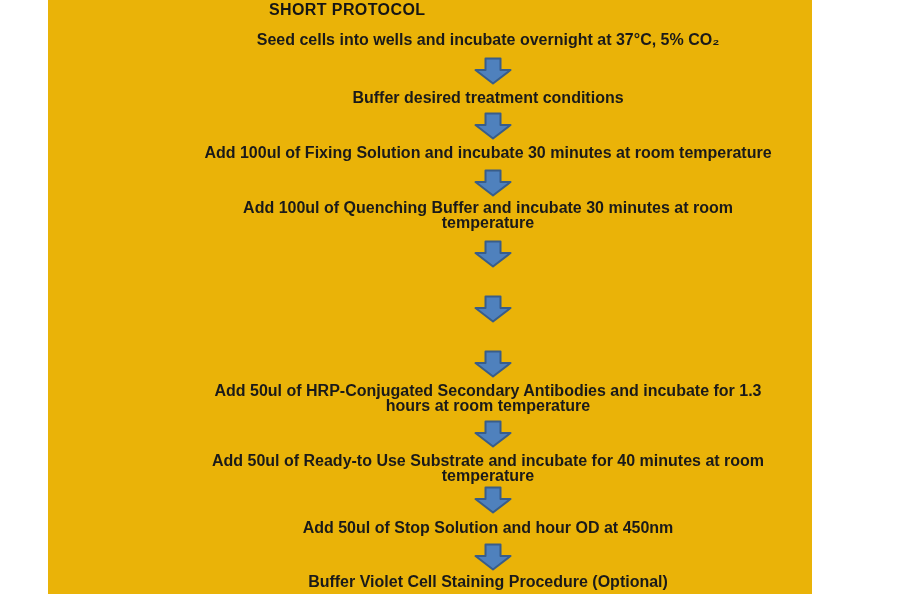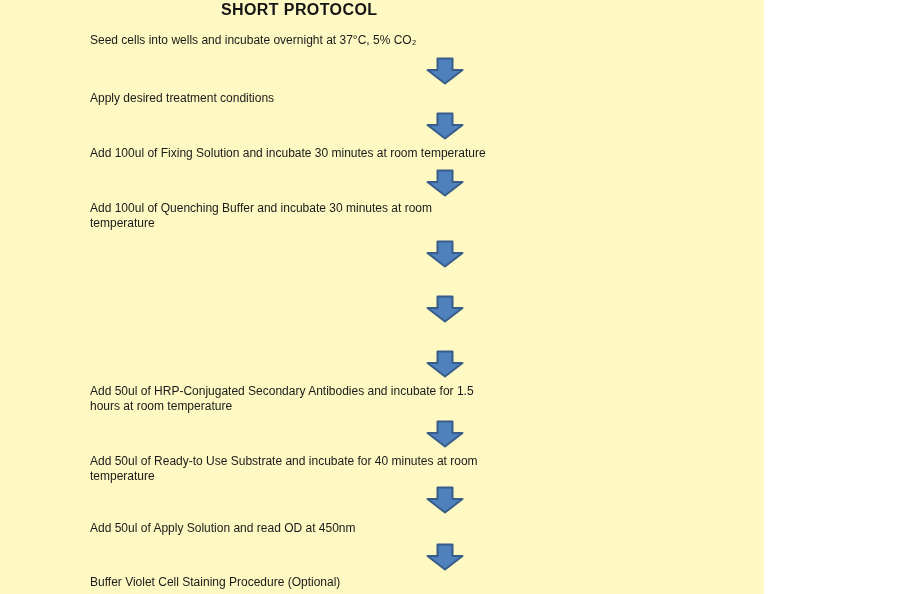--- a/index.html
+++ b/index.html
@@ -4,42 +4,44 @@
 <style>
   html, body {
     margin: 0;
     padding: 0;
     background: #ffffff;
   }
   .canvas {
     position: relative;
     width: 764px;
     height: 594px;
-    background: #fef9c3;
+    background: #eab308;
     overflow: hidden;
     font-family: "Liberation Sans", sans-serif;
+    margin-left: 48px;
   }
   .title {
     position: absolute;
     left: 221px;
     top: 1px;
     margin: 0;
     font-size: 16px;
     font-weight: bold;
     letter-spacing: 0.4px;
     color: #151515;
     white-space: nowrap;
   }
   .step {
     position: absolute;
     left: 90px;
     width: 700px;
     margin: 0;
-    font-size: 12px;
-    font-weight: normal;
+    text-align: center;
+    font-size: 16px;
+    font-weight: bold;
     line-height: 14.5px;
     color: #1a1a1a;
     white-space: pre-line;
   }
   .arrow {
     position: absolute;
     left: 425px;
     width: 40px;
     height: 28px;
     display: block;
@@ -55,21 +57,21 @@
 <div class="canvas">
 
   <h1 class="title">SHORT PROTOCOL</h1>
 
   <p class="step" style="top:33px">Seed cells into wells and incubate overnight at 37°C, 5% CO₂</p>
 
   <svg class="arrow" style="top:57px" viewBox="0 0 40 28" aria-hidden="true">
     <path d="M12.5 1.5 L27.5 1.5 L27.5 13 L37.5 13 L20 26.5 L2.5 13 L12.5 13 Z" fill="#4f81bd" stroke="#385d8a"></path>
   </svg>
 
-  <p class="step" style="top:91px">Apply desired treatment conditions</p>
+  <p class="step" style="top:91px">Buffer desired treatment conditions</p>
 
   <svg class="arrow" style="top:112px" viewBox="0 0 40 28" aria-hidden="true">
     <path d="M12.5 1.5 L27.5 1.5 L27.5 13 L37.5 13 L20 26.5 L2.5 13 L12.5 13 Z" fill="#4f81bd" stroke="#385d8a"></path>
   </svg>
 
   <p class="step" style="top:146px">Add 100ul of Fixing Solution and incubate 30 minutes at room temperature</p>
 
   <svg class="arrow" style="top:169px" viewBox="0 0 40 28" aria-hidden="true">
     <path d="M12.5 1.5 L27.5 1.5 L27.5 13 L37.5 13 L20 26.5 L2.5 13 L12.5 13 Z" fill="#4f81bd" stroke="#385d8a"></path>
   </svg>
@@ -84,35 +86,35 @@
 
   <svg class="arrow" style="top:295px" viewBox="0 0 40 28" aria-hidden="true">
     <path d="M12.5 1.5 L27.5 1.5 L27.5 13 L37.5 13 L20 26.5 L2.5 13 L12.5 13 Z" fill="#4f81bd" stroke="#385d8a"></path>
   </svg>
 
 
   <svg class="arrow" style="top:350px" viewBox="0 0 40 28" aria-hidden="true">
     <path d="M12.5 1.5 L27.5 1.5 L27.5 13 L37.5 13 L20 26.5 L2.5 13 L12.5 13 Z" fill="#4f81bd" stroke="#385d8a"></path>
   </svg>
 
-  <p class="step" style="top:384px">Add 50ul of HRP-Conjugated Secondary Antibodies and incubate for 1.5
+  <p class="step" style="top:384px">Add 50ul of HRP-Conjugated Secondary Antibodies and incubate for 1.3
 hours at room temperature</p>
 
   <svg class="arrow" style="top:420px" viewBox="0 0 40 28" aria-hidden="true">
     <path d="M12.5 1.5 L27.5 1.5 L27.5 13 L37.5 13 L20 26.5 L2.5 13 L12.5 13 Z" fill="#4f81bd" stroke="#385d8a"></path>
   </svg>
 
   <p class="step" style="top:454px">Add 50ul of Ready-to Use Substrate and incubate for 40 minutes at room
 temperature</p>
 
   <svg class="arrow" style="top:486px" viewBox="0 0 40 28" aria-hidden="true">
     <path d="M12.5 1.5 L27.5 1.5 L27.5 13 L37.5 13 L20 26.5 L2.5 13 L12.5 13 Z" fill="#4f81bd" stroke="#385d8a"></path>
   </svg>
 
-  <p class="step" style="top:521px">Add 50ul of Apply Solution and read OD at 450nm</p>
+  <p class="step" style="top:521px">Add 50ul of Stop Solution and hour OD at 450nm</p>
 
   <svg class="arrow" style="top:543px" viewBox="0 0 40 28" aria-hidden="true">
     <path d="M12.5 1.5 L27.5 1.5 L27.5 13 L37.5 13 L20 26.5 L2.5 13 L12.5 13 Z" fill="#4f81bd" stroke="#385d8a"></path>
   </svg>
 
   <p class="step" style="top:575px">Buffer Violet Cell Staining Procedure (Optional)</p>
 
 </div>
 
 </body></html>

